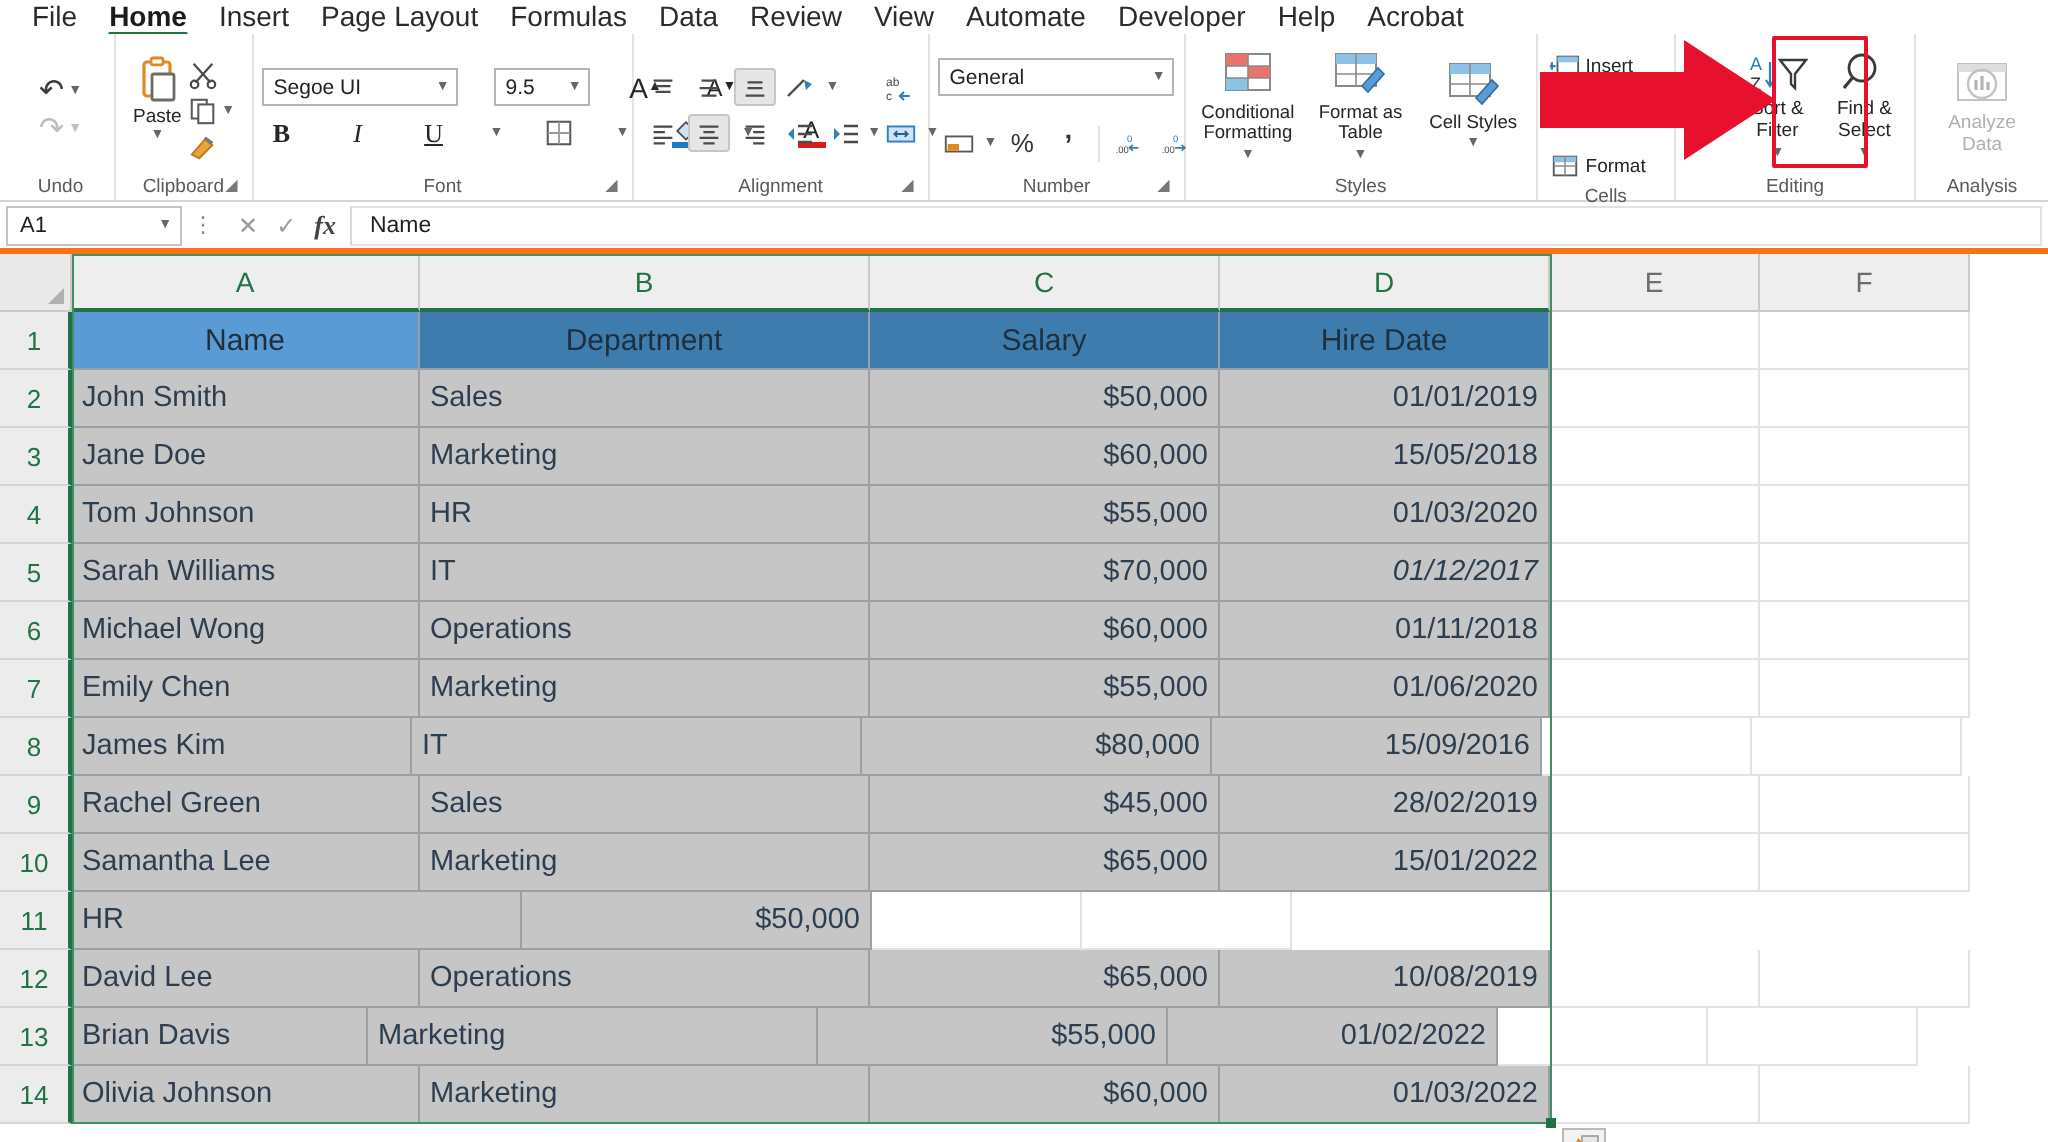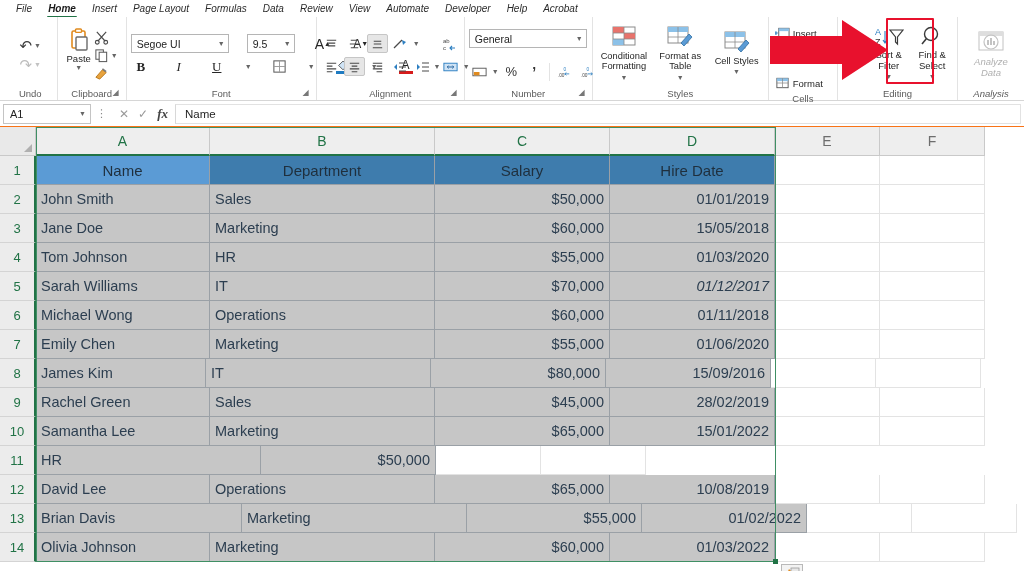--- a/index.html
+++ b/index.html
@@ -13,24 +13,23 @@
     -webkit-font-smoothing:antialiased;
   }
 
   
   .tabbar {
     height:17px;
     display:flex;
     align-items:center;
     padding-left:8px;
     background:#ffffff;
-    font-size:10px;
+    font-size:14px;
     color:#2b2b2b;
     position:relative;
-    font-style:italic;
   }
   .tab {
     padding:0 8px;
     height:17px;
     line-height:17px;
     white-space:nowrap;
     cursor:default;
   }
   .tab.active { font-weight:bold; color:#1b1b1b; position:relative; }
   .tab.active:after{
@@ -50,21 +49,21 @@
     padding-left:4px;
   }
   .group {
     position:relative;
     display:flex;
     flex-direction:column;
     justify-content:space-between;
     padding:3px 4px 0 4px;
     border-right:1px solid #e3e3e3;
   }
-  .group:last-child { border-right:none;font-style:italic; }
+  .group:last-child { border-right:none; }
   .group-body { flex:1; display:flex; align-items:center; }
   .group-label {
     font-size:9.5px;
     color:#5a5a5a;
     text-align:center;
     padding-bottom:2px;
     height:13px;
     line-height:13px;
     position:relative;
   }
@@ -127,21 +126,21 @@
   .num-rows { display:flex; flex-direction:column; gap:14px; padding-top:3px; }
 
   
   .bigbtn { width:58px; }
   .bigbtn .lbl { font-size:9.3px; line-height:10.5px; }
 
   
   .fbar {
     height:26px; display:flex; align-items:center;
     background:#ffffff; padding:0 3px;
-    border-bottom:1px solid #f97316;
+    border-bottom:3px solid #f97316;
     justify-content:center;
   }
   .namebox {
     width:88px; height:20px; border:1px solid #c4c4c4; background:#fff;
     display:flex; align-items:center; justify-content:space-between;
     padding:0 4px 0 6px; font-size:11px; color:#1f1f1f;
   }
   .fb-sep { padding:0 5px; color:#8a8a8a; font-size:11px; letter-spacing:0; }
   .fb-icons { display:flex; align-items:center; gap:9px; padding:0 7px; color:#9a9a9a; font-size:12px;}
   .fx { font-family:"Liberation Serif", serif; font-style:italic; font-weight:bold; color:#444; font-size:13px;}
@@ -724,21 +723,21 @@
         <div class="rowhead sel">12</div>
         <div class="cell selbg" style="width: 174px;">David Lee</div>
         <div class="cell selbg" style="width: 225px;">Operations</div>
         <div class="cell selbg right" style="width: 175px;">$65,000</div>
         <div class="cell selbg right" style="width: 165px;">10/08/2019</div>
         <div class="cell blank" style="width: 105px;"></div>
         <div class="cell blank" style="width: 105px;"></div>
       </div>
       <div class="gridrow">
         <div class="rowhead sel">13</div>
-        <div class="cell selbg" style="width: 206px;">Brian Davis</div>
+        <div class="cell selbg" style="width: 148px;">Brian Davis</div>
         <div class="cell selbg" style="width: 225px;">Marketing</div>
         <div class="cell selbg right" style="width: 175px;">$55,000</div>
         <div class="cell selbg right" style="width: 165px;">01/02/2022</div>
         <div class="cell blank" style="width: 105px;"></div>
         <div class="cell blank" style="width: 105px;"></div>
       </div>
       <div class="gridrow">
         <div class="rowhead sel">14</div>
         <div class="cell selbg" style="width: 174px;">Olivia Johnson</div>
         <div class="cell selbg" style="width: 225px;">Marketing</div>

